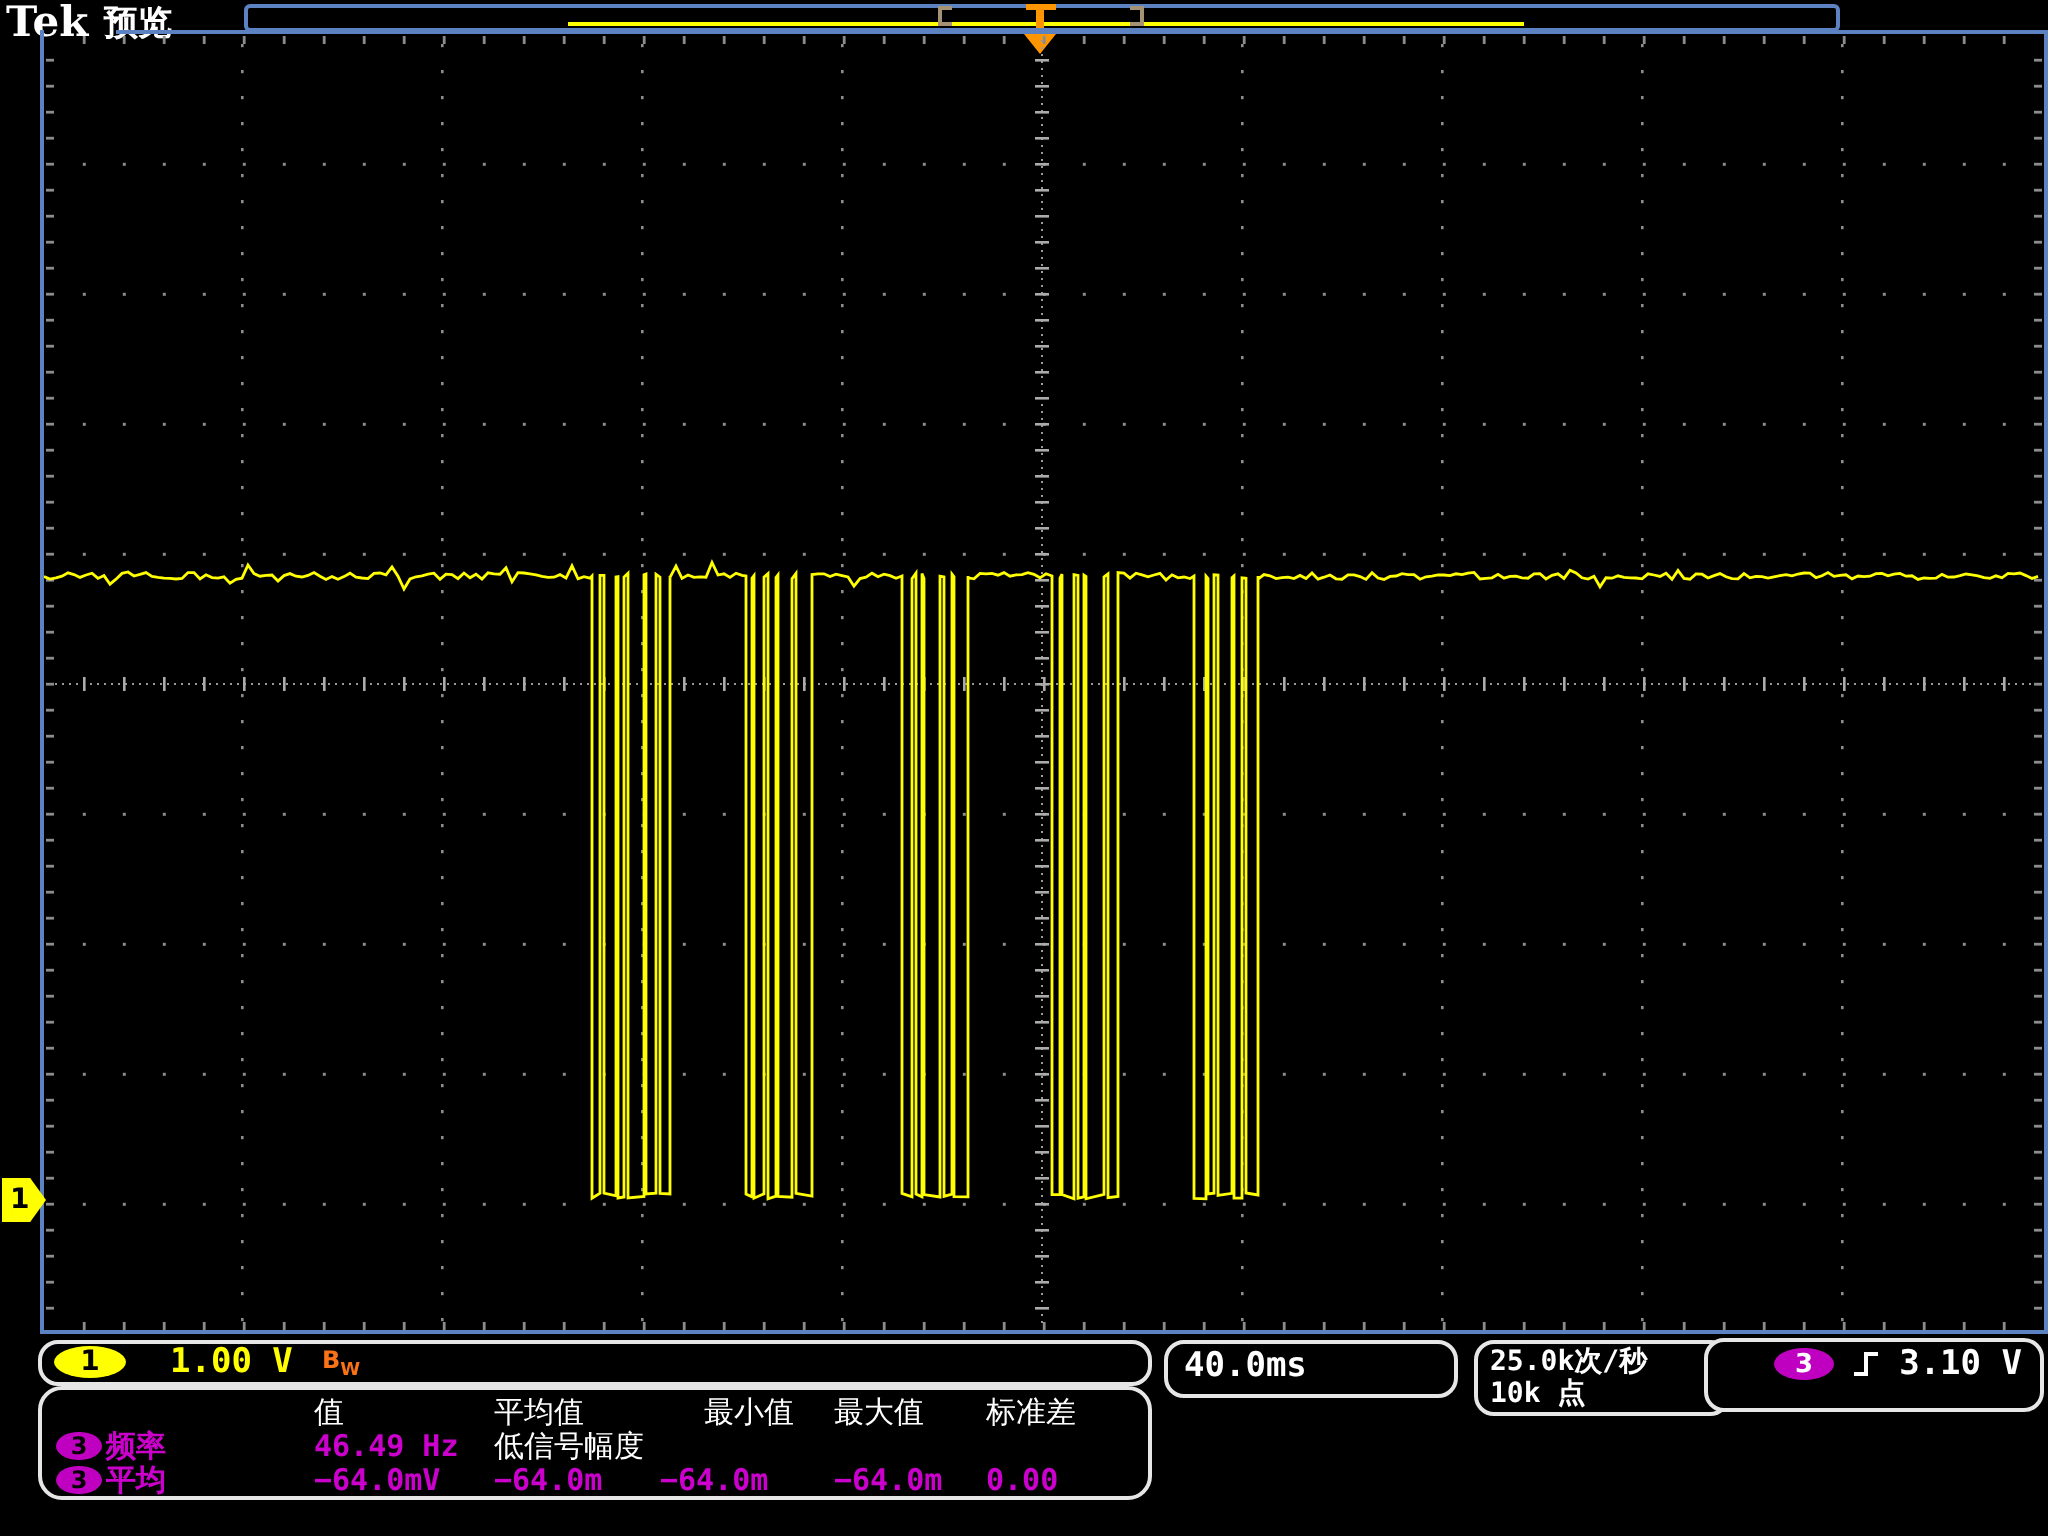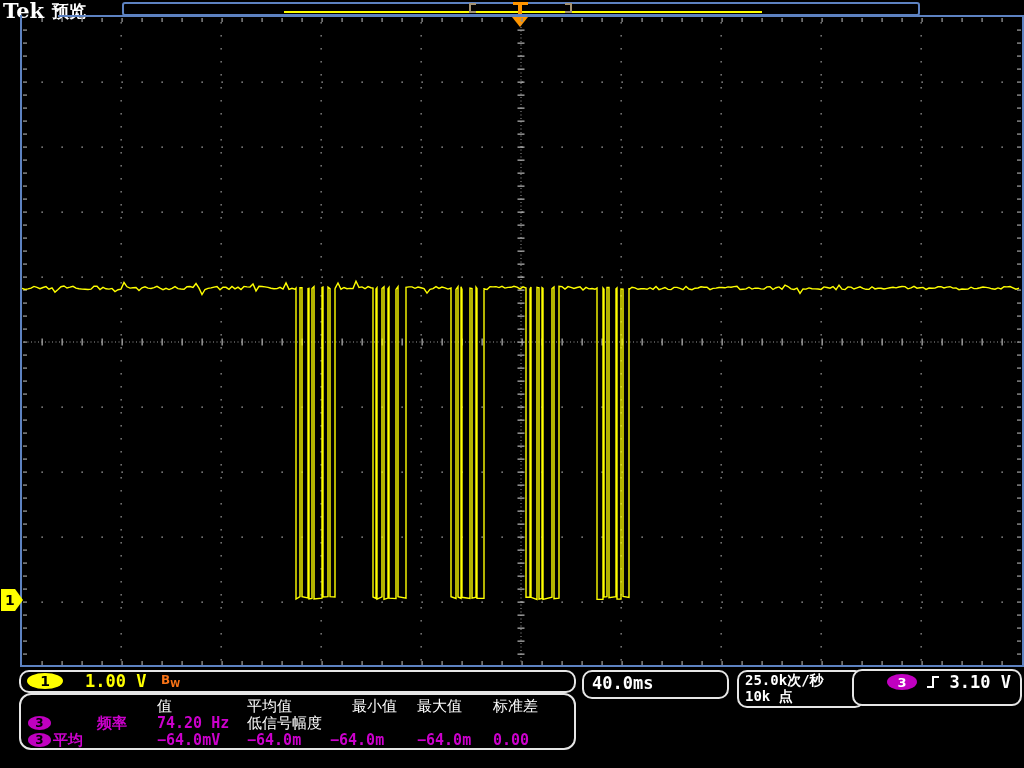--- a/index.html
+++ b/index.html
@@ -1677,22 +1677,22 @@
   </div>
 
   <div id="meas-panel" class="box">
     <div class="mcell mhead" style="left:136px;top:2px;">值</div>
     <div class="mcell mhead" style="left:226px;top:2px;">平均值</div>
     <div class="mcell mhead" style="left:299px;top:2px;margin-left:32px;">最小值</div>
     <div class="mcell mhead" style="left:396px;top:2px;">最大值</div>
     <div class="mcell mhead" style="left:472px;top:2px;">标准差</div>
 
     <div class="mbadge" style="left:7px;top:21px;">3</div>
-    <div class="mcell mlabel" style="left:32px;top:19px;margin-left:44px;">频率</div>
-    <div class="mcell mval mono" style="left:136px;top:19px;">74.20 Hz</div>
+    <div class="mcell mlabel" style="left:32px;top:19px;">频率</div>
+    <div class="mcell mval mono" style="left:136px;top:19px;">46.49 Hz</div>
     <div class="mcell mwarn" style="left:226px;top:19px;">低信号幅度</div>
 
     <div class="mbadge" style="left:7px;top:38px;">3</div>
     <div class="mcell mlabel" style="left:32px;top:36px;">平均</div>
     <div class="mcell mval mono" style="left:136px;top:36px;">−64.0mV</div>
     <div class="mcell mval mono" style="left:226px;top:36px;">−64.0m</div>
     <div class="mcell mval mono" style="left:309px;top:36px;">−64.0m</div>
     <div class="mcell mval mono" style="left:396px;top:36px;">−64.0m</div>
     <div class="mcell mval mono" style="left:472px;top:36px;">0.00</div>
   </div>

